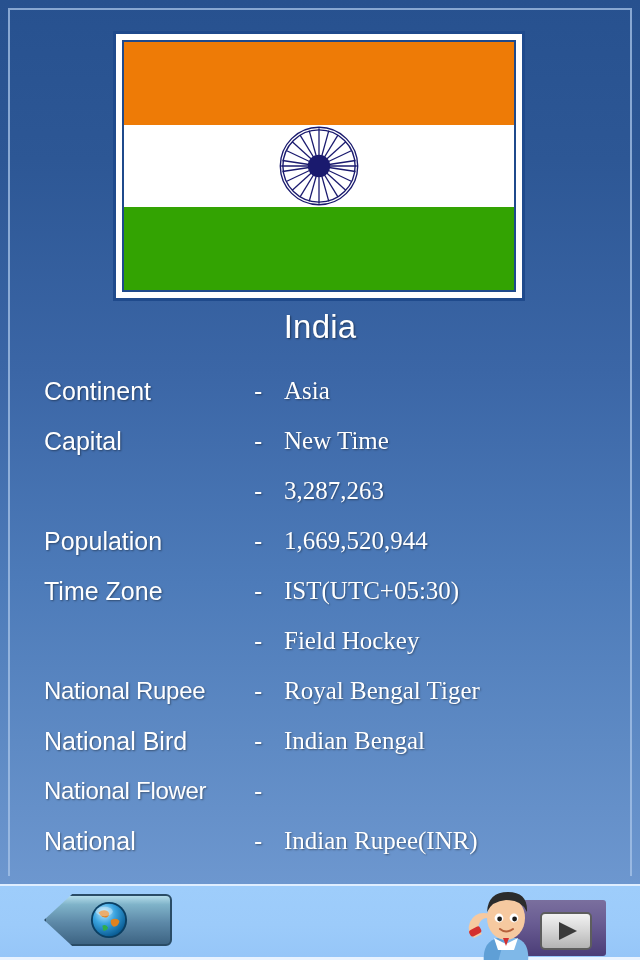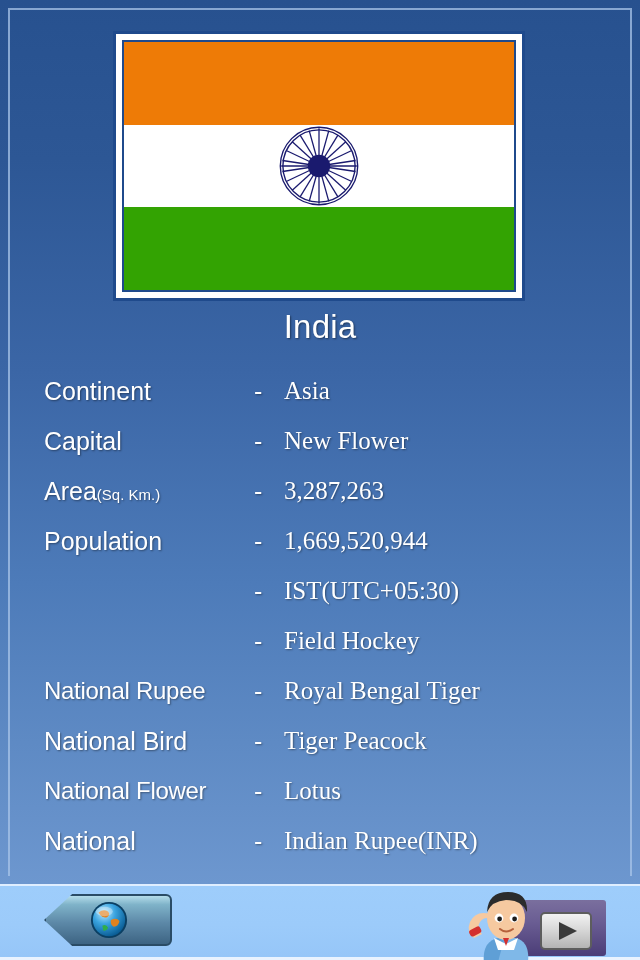--- a/index.html
+++ b/index.html
@@ -273,61 +273,60 @@
 
       <div class="fact-row">
         <span class="fact-label"><span>Continent</span><span class="unit"></span></span>
         <span class="fact-dash">-</span>
         <span class="fact-value">Asia</span>
       </div>
 
       <div class="fact-row">
         <span class="fact-label"><span>Capital</span><span class="unit"></span></span>
         <span class="fact-dash">-</span>
-        <span class="fact-value">New Flower</span>
-      </div>
-
-      <div class="fact-row">
-        <span class="fact-label"><span>Area</span><span class="unit">(Sq. Km.)</span></span>
+        <span class="fact-value">New Time</span>
+      </div>
+
+      <div class="fact-row">
         <span class="fact-dash">-</span>
         <span class="fact-value">3,287,263</span>
       </div>
 
       <div class="fact-row">
         <span class="fact-label"><span>Population</span><span class="unit"></span></span>
         <span class="fact-dash">-</span>
         <span class="fact-value">1,669,520,944</span>
       </div>
 
       <div class="fact-row">
+        <span class="fact-label"><span>Time Zone</span><span class="unit"></span></span>
         <span class="fact-dash">-</span>
         <span class="fact-value">IST(UTC+05:30)</span>
       </div>
 
       <div class="fact-row long">
         <span class="fact-dash">-</span>
         <span class="fact-value">Field Hockey</span>
       </div>
 
       <div class="fact-row long">
         <span class="fact-label"><span>National Rupee</span><span class="unit"></span></span>
         <span class="fact-dash">-</span>
         <span class="fact-value">Royal Bengal Tiger</span>
       </div>
 
       <div class="fact-row">
         <span class="fact-label"><span>National Bird</span><span class="unit"></span></span>
         <span class="fact-dash">-</span>
-        <span class="fact-value">Tiger Peacock</span>
+        <span class="fact-value">Indian Bengal</span>
       </div>
 
       <div class="fact-row long">
         <span class="fact-label"><span>National Flower</span><span class="unit"></span></span>
         <span class="fact-dash">-</span>
-        <span class="fact-value">Lotus</span>
       </div>
 
       <div class="fact-row">
         <span class="fact-label"><span>National</span><span class="unit"></span></span>
         <span class="fact-dash">-</span>
         <span class="fact-value">Indian Rupee(INR)</span>
       </div>
 
     </div>
   </div>

